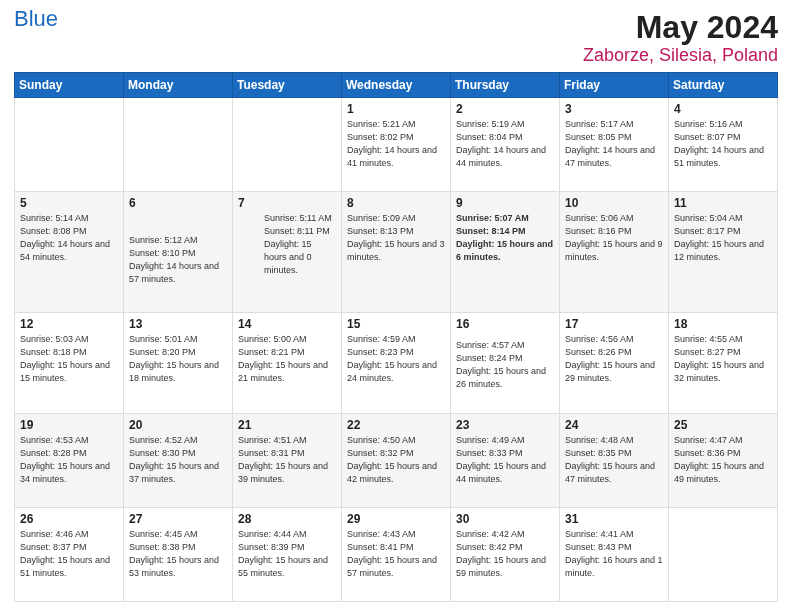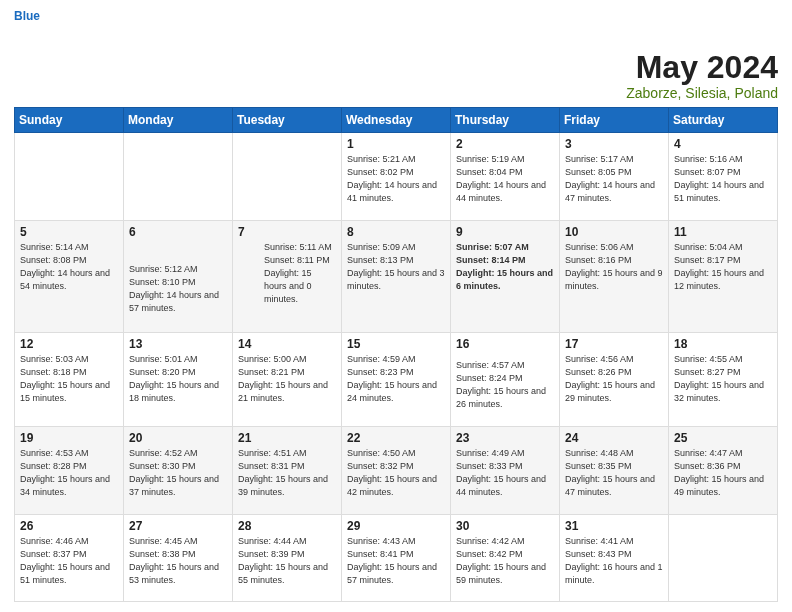--- a/index.html
+++ b/index.html
@@ -37,25 +37,24 @@
       top: -2px;
     }
     .title-block {
       text-align: right;
     }
     .month-title {
       font-size: 32px;
       font-weight: bold;
       color: #222;
       line-height: 1.1;
-      margin-top: 40px;
     }
     .location {
-      font-size: 14px;
-      color: #4d7c0f;
+      font-size: 18px;
+      color: #be185d;
     }
     .calendar {
       flex: 1;
       border-collapse: collapse;
       width: 100%;
       table-layout: fixed;
       border: 1px solid #b91c1c;
     }
     .calendar th {
       background-color: #1a6bbf;
@@ -95,21 +94,21 @@
     }
   </style>
 </head>
 <body>
 
 <div class="page">
   <div class="header">
     <div class="logo">
       <div>
         <div style="margin-top:-4px;">
-          <span class="logo-blue" style="font-size:12px;font-weight:bold;">Blue</span>
+          <span class="logo-blue" style="font-size:22px;font-weight:normal;">Blue</span>
         </div>
       </div>
     </div>
     <div class="title-block">
       <div class="month-title">May 2024</div>
       <div class="location">Zaborze, Silesia, Poland</div>
     </div>
   </div>
 
   <table class="calendar">

